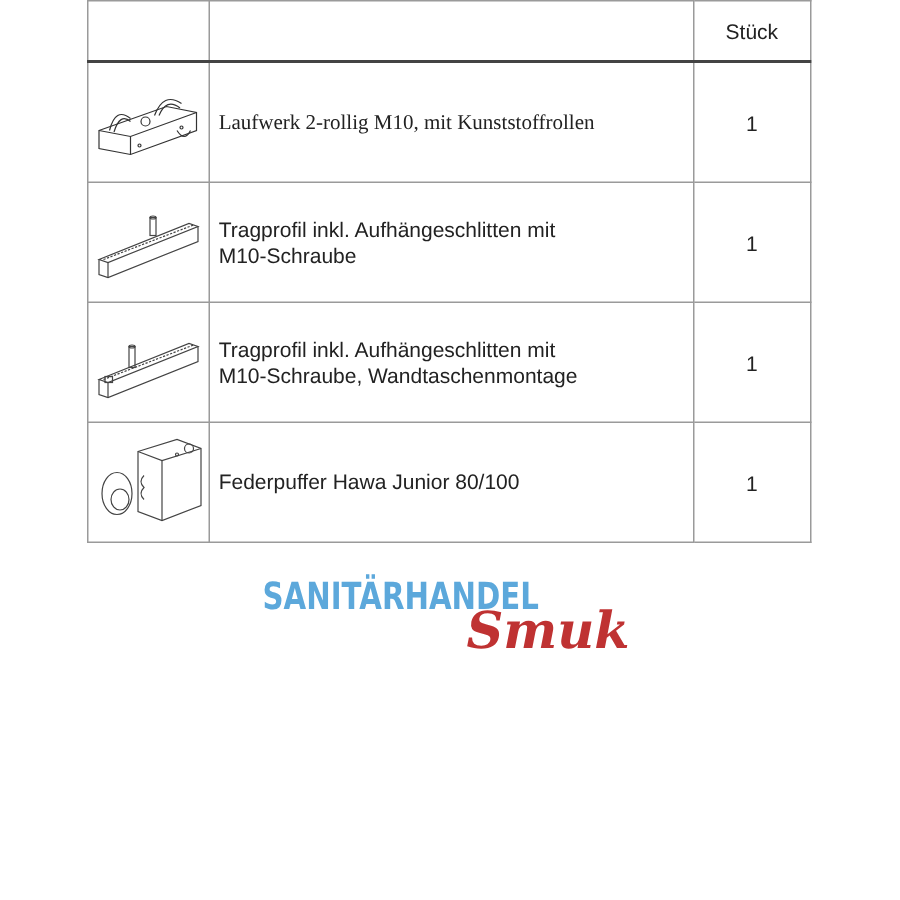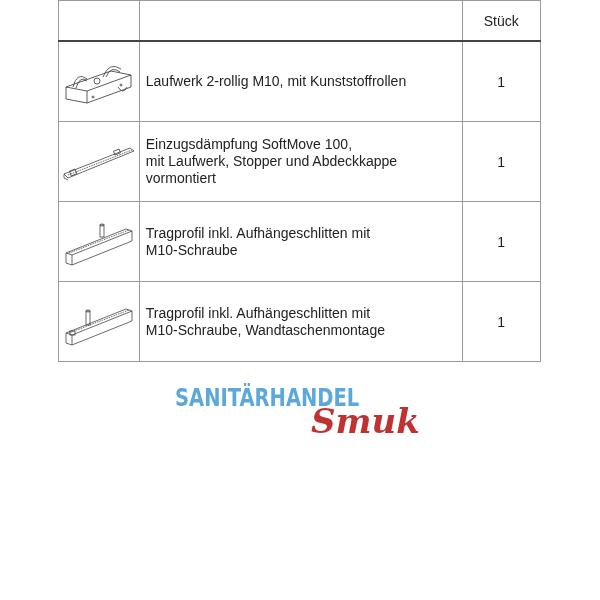--- a/index.html
+++ b/index.html
@@ -39,39 +39,24 @@
         <path d="M10 30 Q14 14 24 22"></path>
             <path d="M13 31 Q17 18 24 24"></path>
         <path d="M40 20 Q46 4 58 12"></path>
             <path d="M43 20 Q48 8 57 15"></path>
         <circle cx="34" cy="24" r="3"></circle>
             <circle cx="30" cy="40" r="1"></circle>
             <circle cx="58" cy="28" r="1"></circle>
         <path d="M55 30 Q60 38 64 30"></path>
       </svg>
     </td>
-    <td class="desc"><span style="white-space: pre-line;">Laufwerk 2-rollig M10, mit Kunststoffrollen</span></td>
+    <td class="desc"><span style="white-space: pre-line; font-family: Liberation Serif, serif;">Laufwerk 2-rollig M10, mit Kunststoffrollen</span></td>
     <td class="qty">1</td>
   </tr>
 
-  <tr class="item">
-    <td class="img">
-      <svg width="74" height="40" viewBox="0 0 74 40" fill="none" stroke="#444" stroke-width="0.8">
-        <path d="M2 32 L68 6 L72 9 L6 36 Z"></path>
-        <path d="M6 33 L70 8" stroke-dasharray="1.5 1"></path>
-        <path d="M2 32 L2 36 L6 38"></path>
-        <rect x="52" y="8" width="6" height="4" transform="rotate(-22 55 10)"></rect>
-        <rect x="8" y="28" width="6" height="5" transform="rotate(-22 11 30)"></rect>
-      </svg>
-    </td>
-    <td class="desc"><span style="white-space:pre-line">Einzugsdämpfung SoftMove 100,
-mit Laufwerk, Stopper und Abdeckkappe
-vormontiert</span></td>
-    <td class="qty">1</td>
-  </tr>
 
   <tr class="item">
     <td class="img">
       <svg width="74" height="50" viewBox="0 0 74 50" fill="none" stroke="#444" stroke-width="0.8">
         <path d="M4 36 L64 12 L70 14 L10 38 Z"></path>
         <path d="M4 36 L4 46 L10 48 L70 24 L70 14"></path>
             <path d="M10 38 L10 48"></path>
         <path d="M7 36 L67 13" stroke-dasharray="1.5 1"></path>
         <rect x="38" y="8" width="4" height="12"></rect>
             <ellipse cx="40" cy="8" rx="2" ry="1"></ellipse>
@@ -94,19 +79,35 @@
         <rect x="8" y="34" width="5" height="4"></rect>
       </svg>
     </td>
     <td class="desc"><span style="white-space:pre-line">Tragprofil inkl. Aufhängeschlitten  mit
 M10-Schraube, Wandtaschenmontage</span></td>
     <td class="qty">1</td>
   </tr>
 
 
 
+  <tr class="item">
+    <td class="img">
+      <svg width="74" height="70" viewBox="0 0 74 70" fill="none" stroke="#444" stroke-width="0.8">
+        <path d="M30 14 L56 6 L72 12 L72 50 L46 60 L30 54 Z"></path>
+        <path d="M30 14 L46 20 L72 12"></path>
+            <path d="M46 20 L46 60"></path>
+        <path d="M34 30 Q30 34 34 38 Q30 42 34 46"></path>
+        <ellipse cx="16" cy="42" rx="10" ry="14"></ellipse>
+        <ellipse cx="18" cy="46" rx="6" ry="7"></ellipse>
+        <circle cx="64" cy="12" r="3"></circle>
+            <circle cx="56" cy="16" r="1"></circle>
+      </svg>
+    </td>
+    <td class="desc"><span style="white-space: pre-line;">Federpuffer Hawa Junior 80/100</span></td>
+    <td class="qty">1</td>
+  </tr>
 </tbody>
   </table>
 
 <div class="wm">
   <div class="w1">SANITÄRHANDEL</div>
   <div class="w2">Smuk</div>
 </div>
 
 </body></html>

